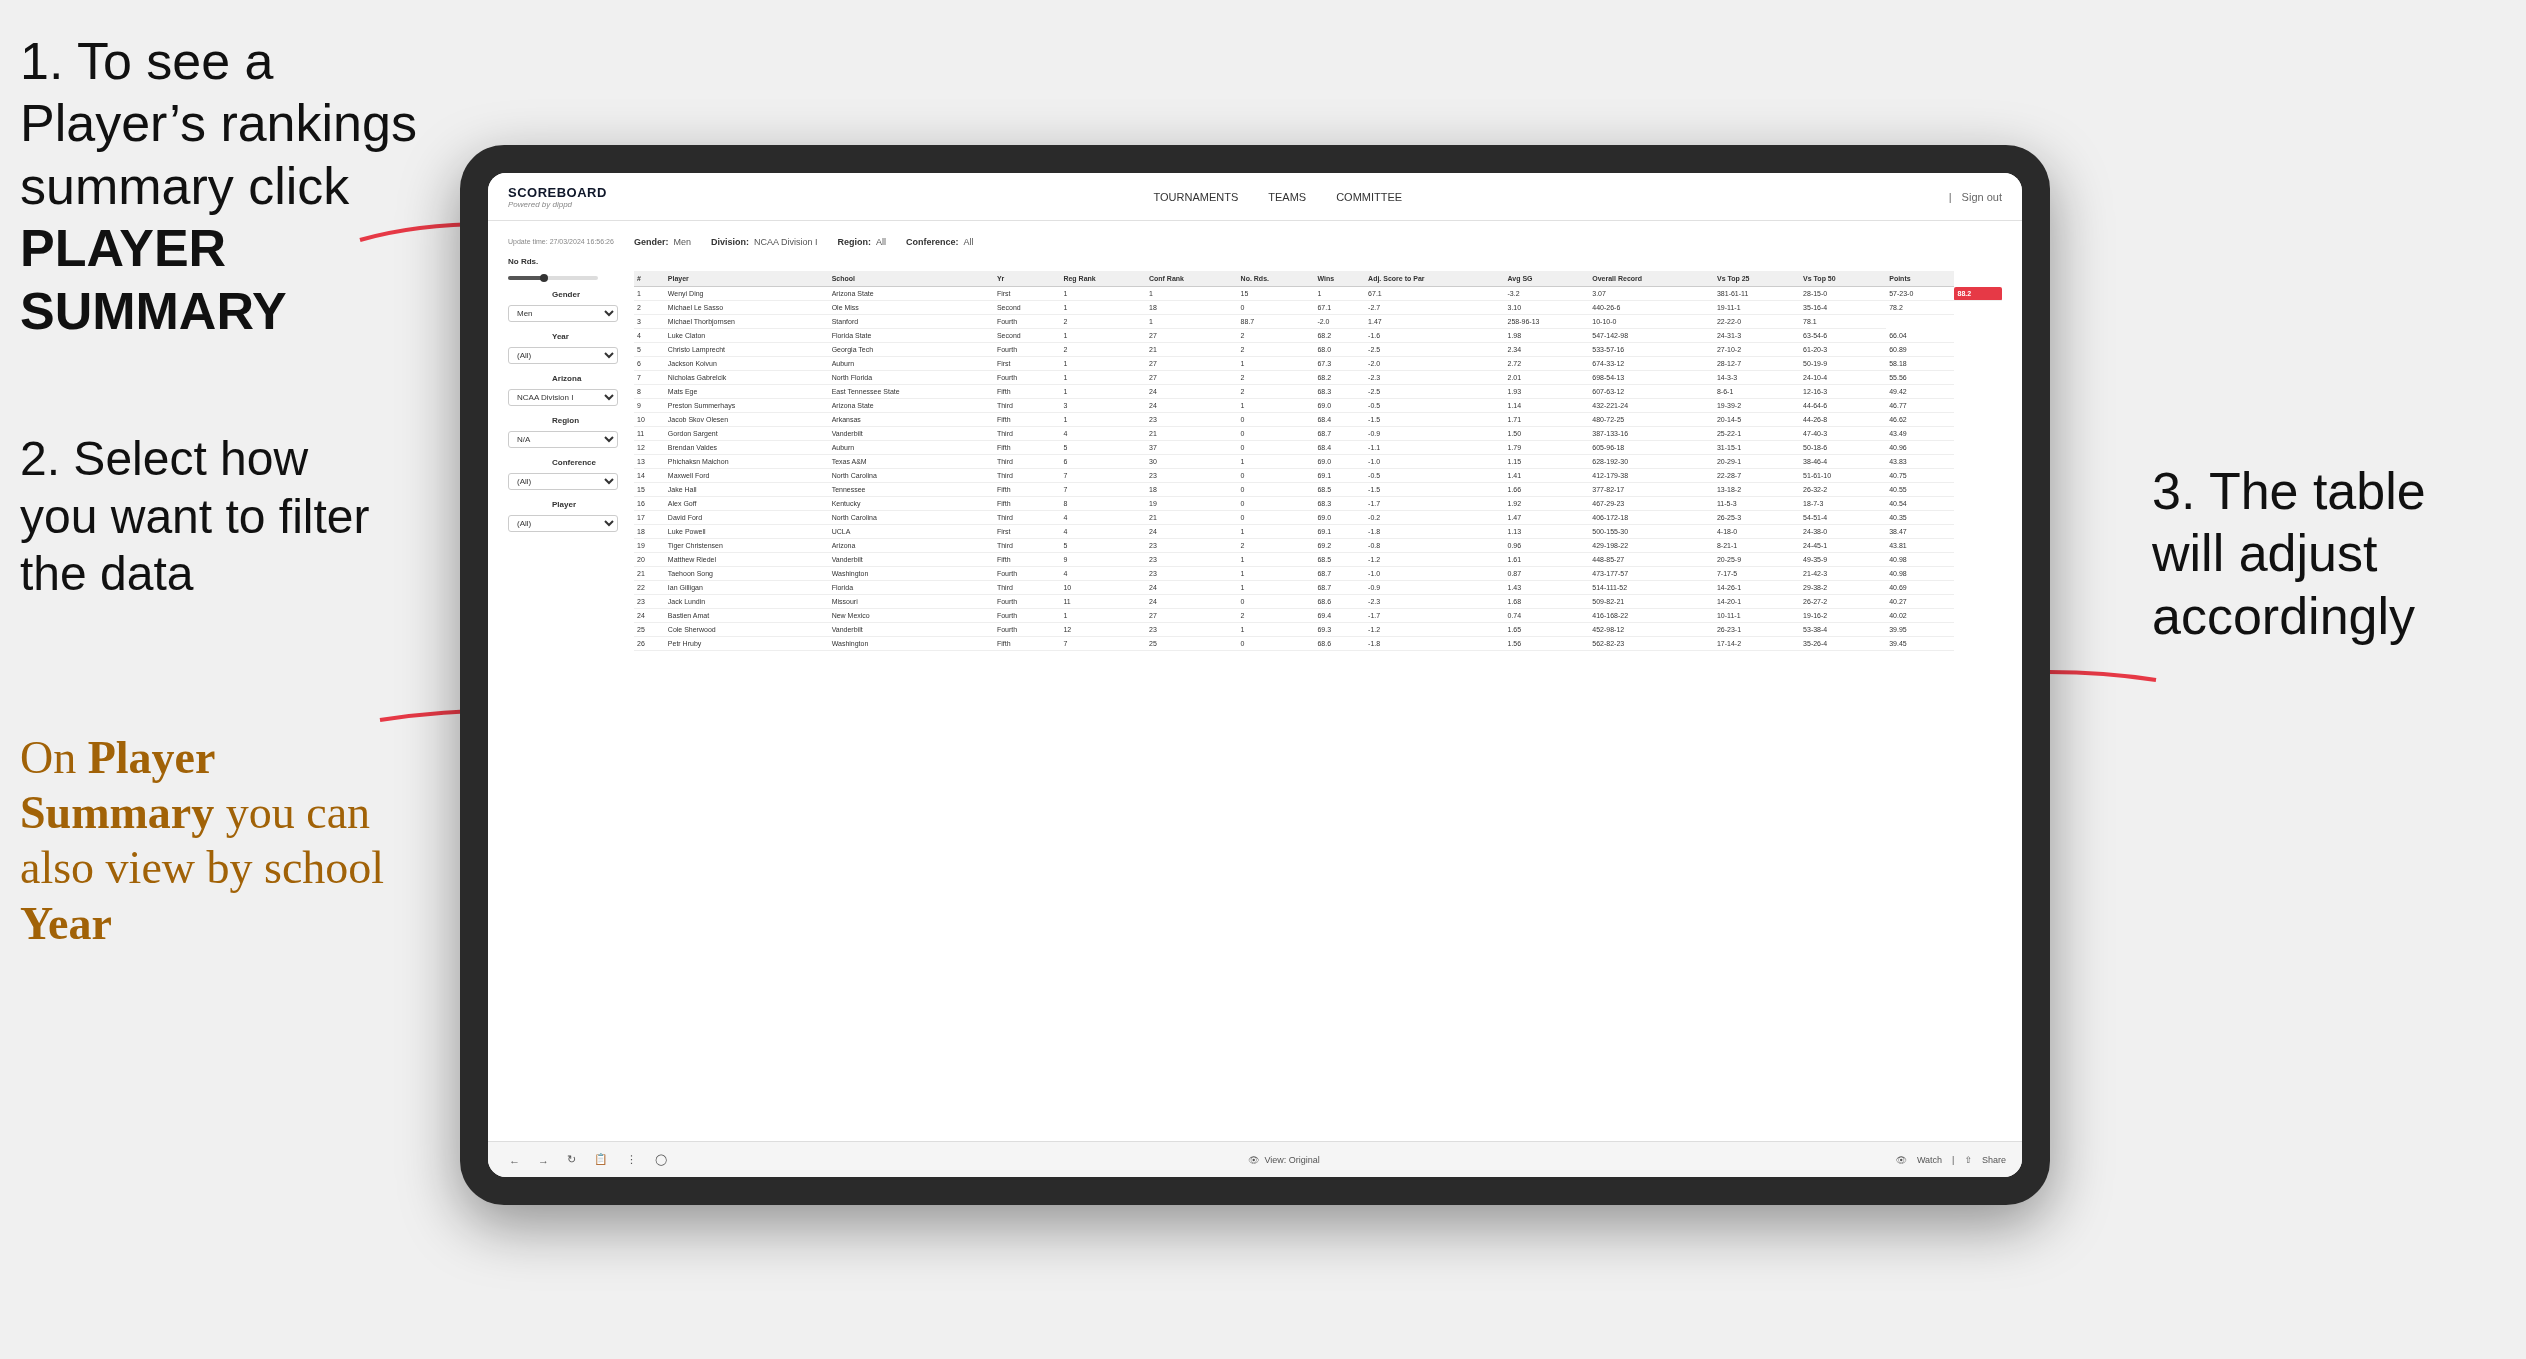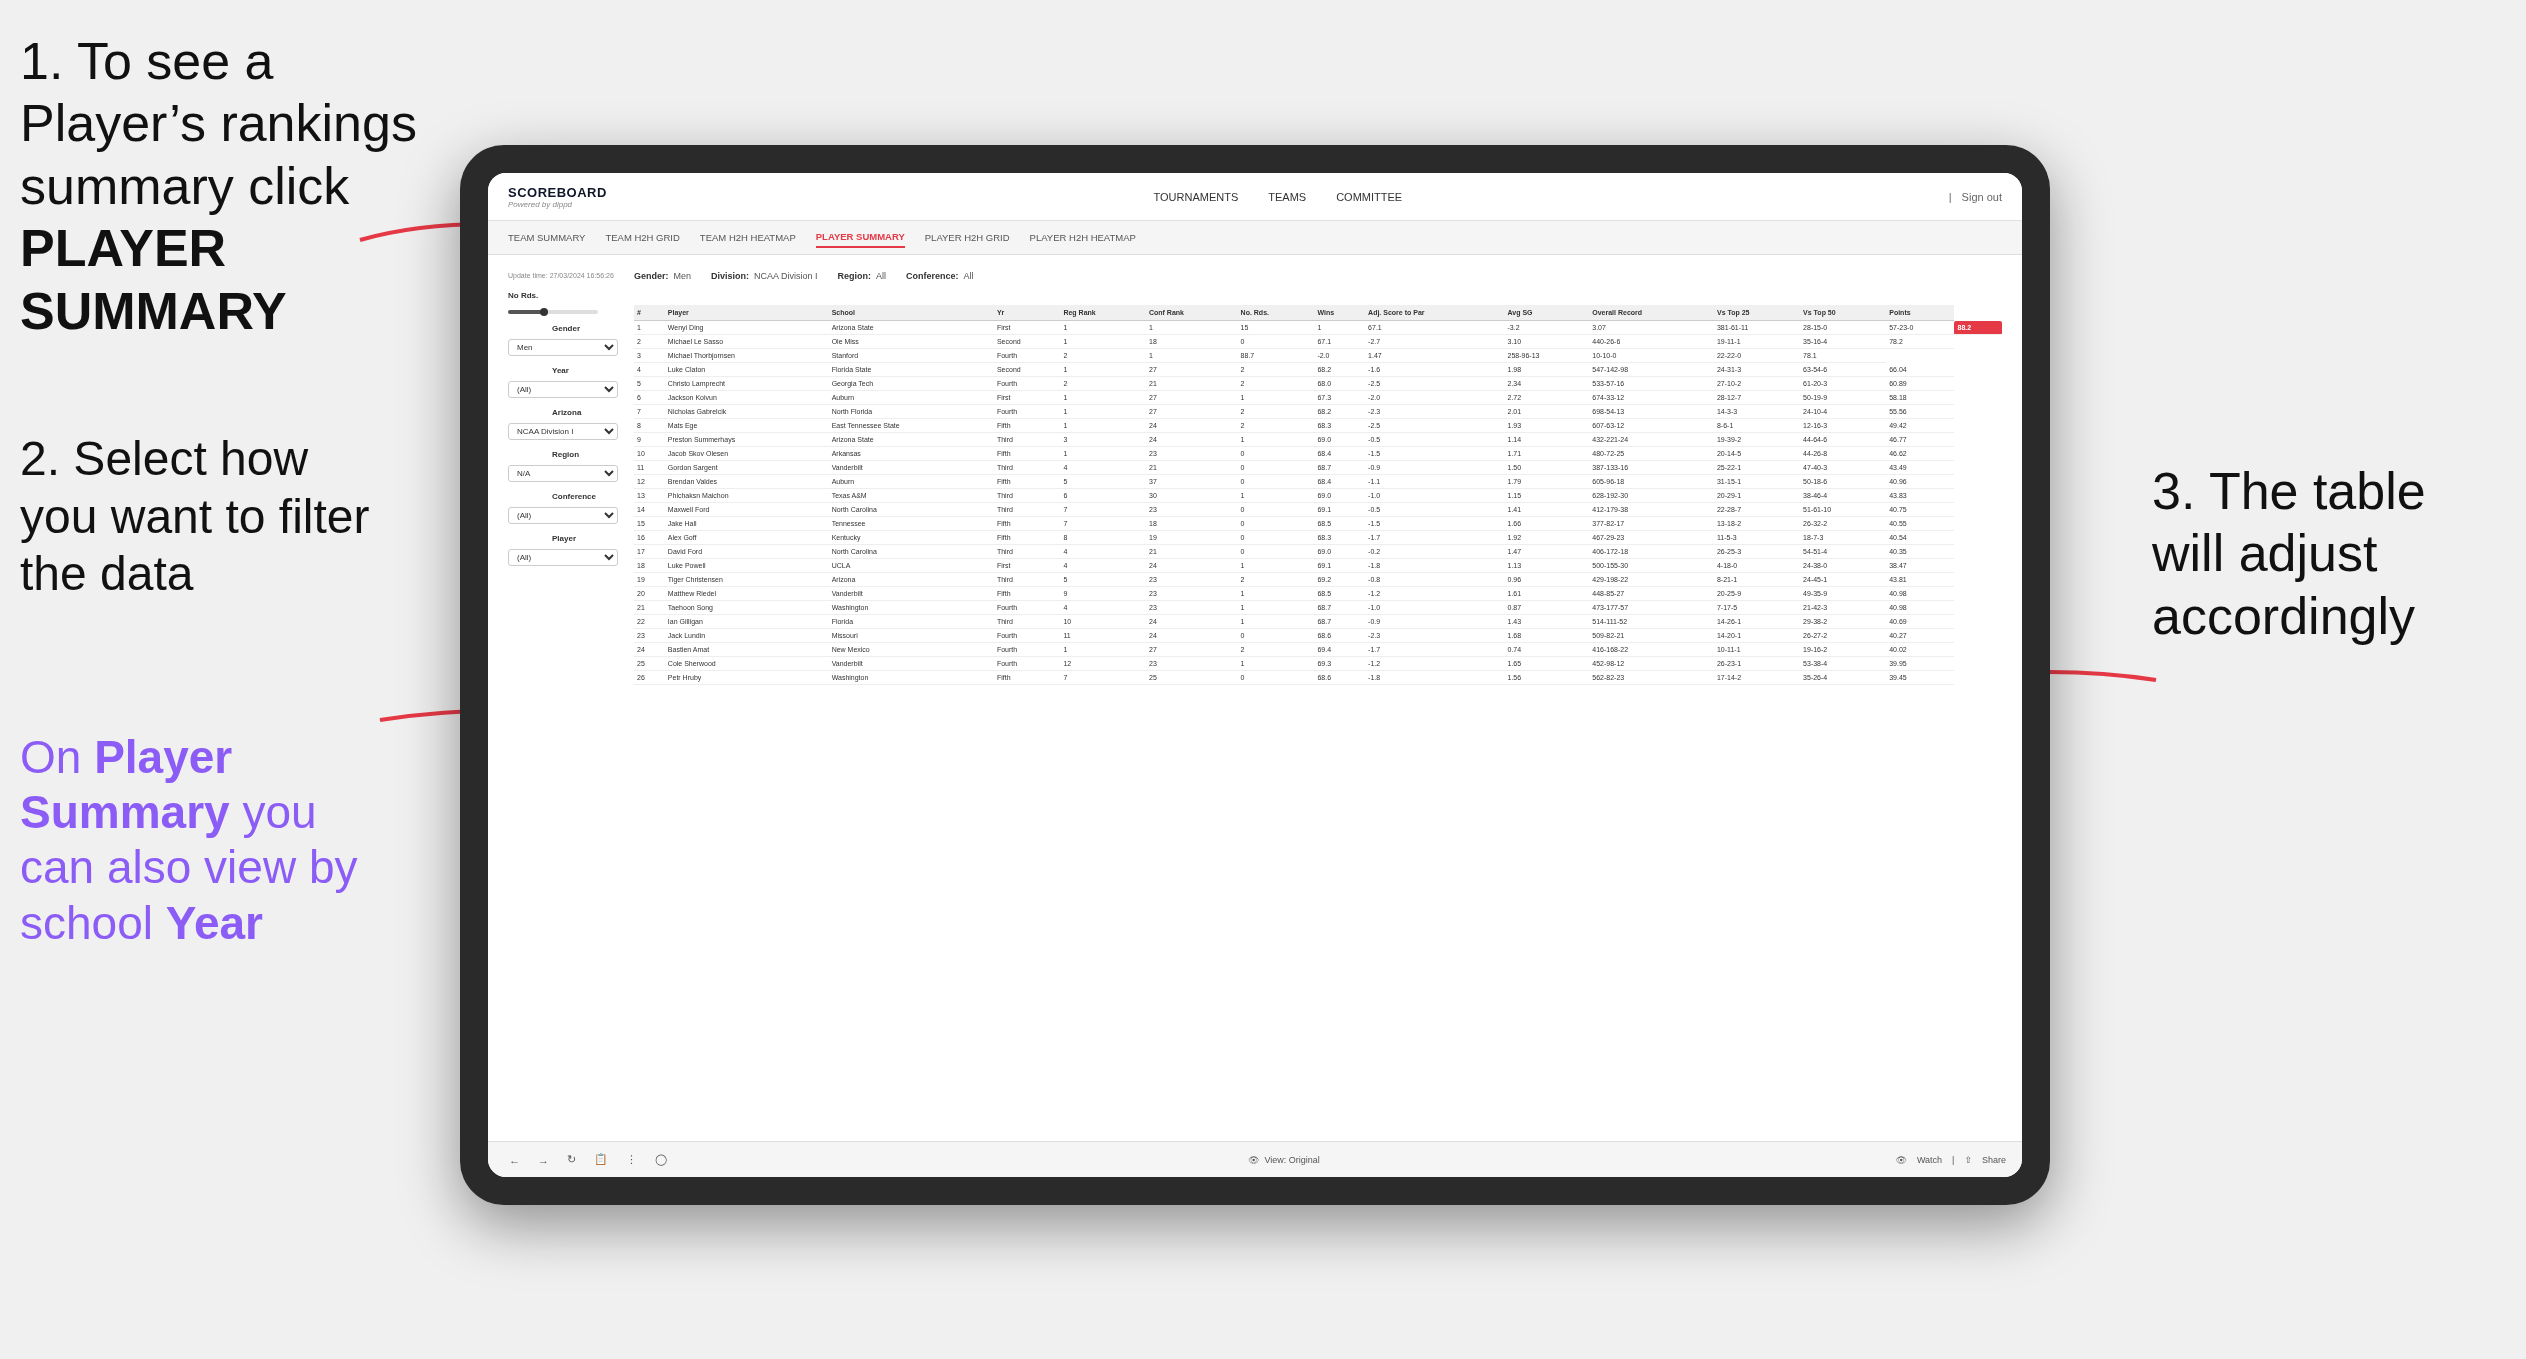--- a/index.html
+++ b/index.html
@@ -386,21 +386,21 @@
 
 <svg class="pink-arrow" style="position:absolute; top:670px; left:360px; width:330px; height:80px;">
   <defs>
     <marker id="arrowhead2" markerWidth="8" markerHeight="6" refX="8" refY="3" orient="auto">
       <polygon points="0 0, 8 3, 0 6" fill="#e63946"></polygon>
     </marker>
   </defs>
   <path d="M 20 50 Q 150 30 300 50" stroke="#e63946" stroke-width="4" fill="none" marker-end="url(#arrowhead2)"></path>
 </svg>
 
-<div class="instruction-on" style="position:absolute; top:730px; left:20px; width:380px; font-size:46px; line-height:1.2; color:#8b5cf6;">
+<div class="instruction-on" style="position:absolute; top:730px; left:20px; width:380px; font-size:46px; line-height:1.2; color:#a16207;font-family:Liberation Serif, serif;">
   On <strong>Player Summary</strong> you can also view by school <strong>Year</strong>
 </div>
 
 <div class="instruction-3" style="position:absolute; top:460px; right:34px; width:340px; font-size:52px; line-height:1.2; color:#111;">
   <span>3. The table will adjust accordingly</span>
 </div>
 
 <svg class="pink-arrow" style="position:absolute; top:640px; right:350px; width:330px; height:80px;">
   <defs>
     <marker id="arrowhead3" markerWidth="8" markerHeight="6" refX="0" refY="3" orient="auto">
@@ -424,28 +424,20 @@
         <span class="nav-item">TOURNAMENTS</span>
         <span class="nav-item">TEAMS</span>
         <span class="nav-item">COMMITTEE</span>
       </div>
       <div class="header-right">
         <span>|</span>
         <span style="cursor:pointer;">Sign out</span>
       </div>
     </div>
 
-    <div class="sub-nav">
-      <span class="sub-nav-item">TEAM SUMMARY</span>
-      <span class="sub-nav-item">TEAM H2H GRID</span>
-      <span class="sub-nav-item">TEAM H2H HEATMAP</span>
-      <span class="sub-nav-item active">PLAYER SUMMARY</span>
-      <span class="sub-nav-item">PLAYER H2H GRID</span>
-      <span class="sub-nav-item">PLAYER H2H HEATMAP</span>
-    </div>
 
     <div class="main-content">
       <div class="standings-container">
 
         <div class="filter-panel">
           <div class="update-time">Update time:
 27/03/2024 16:56:26</div>
 
           <div class="no-rds-section">
             <div class="no-rds-label">No Rds.</div>

